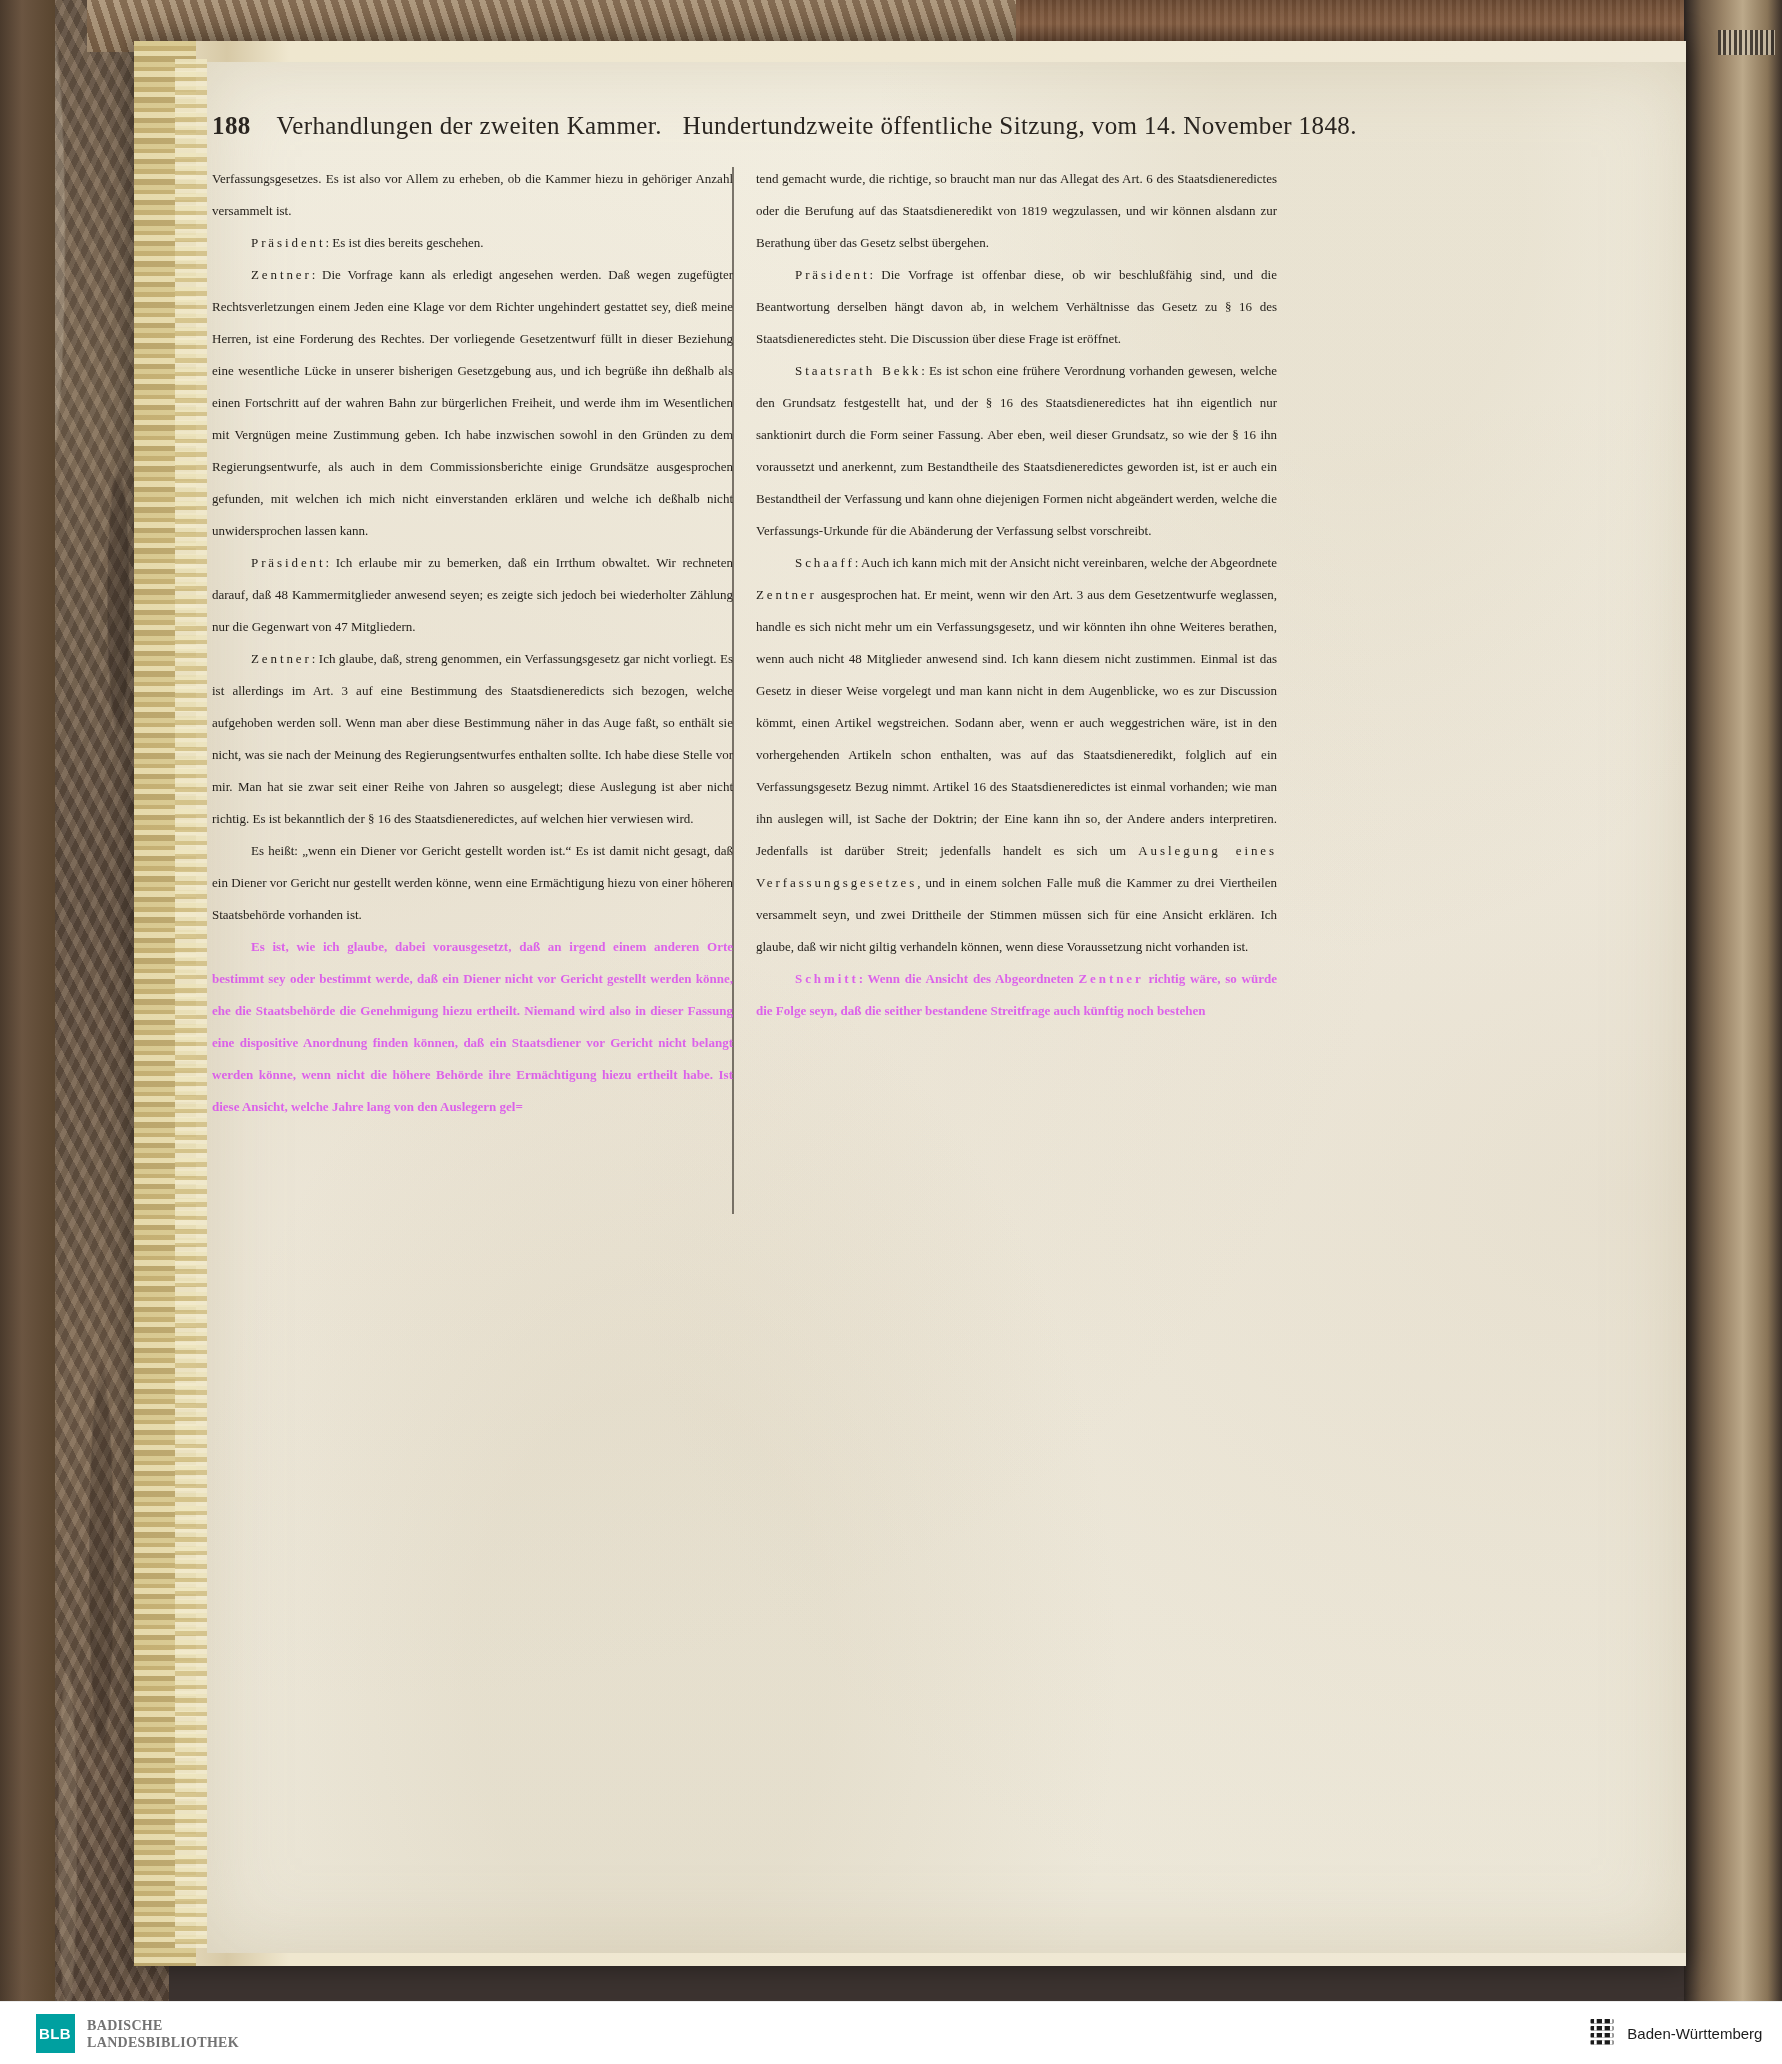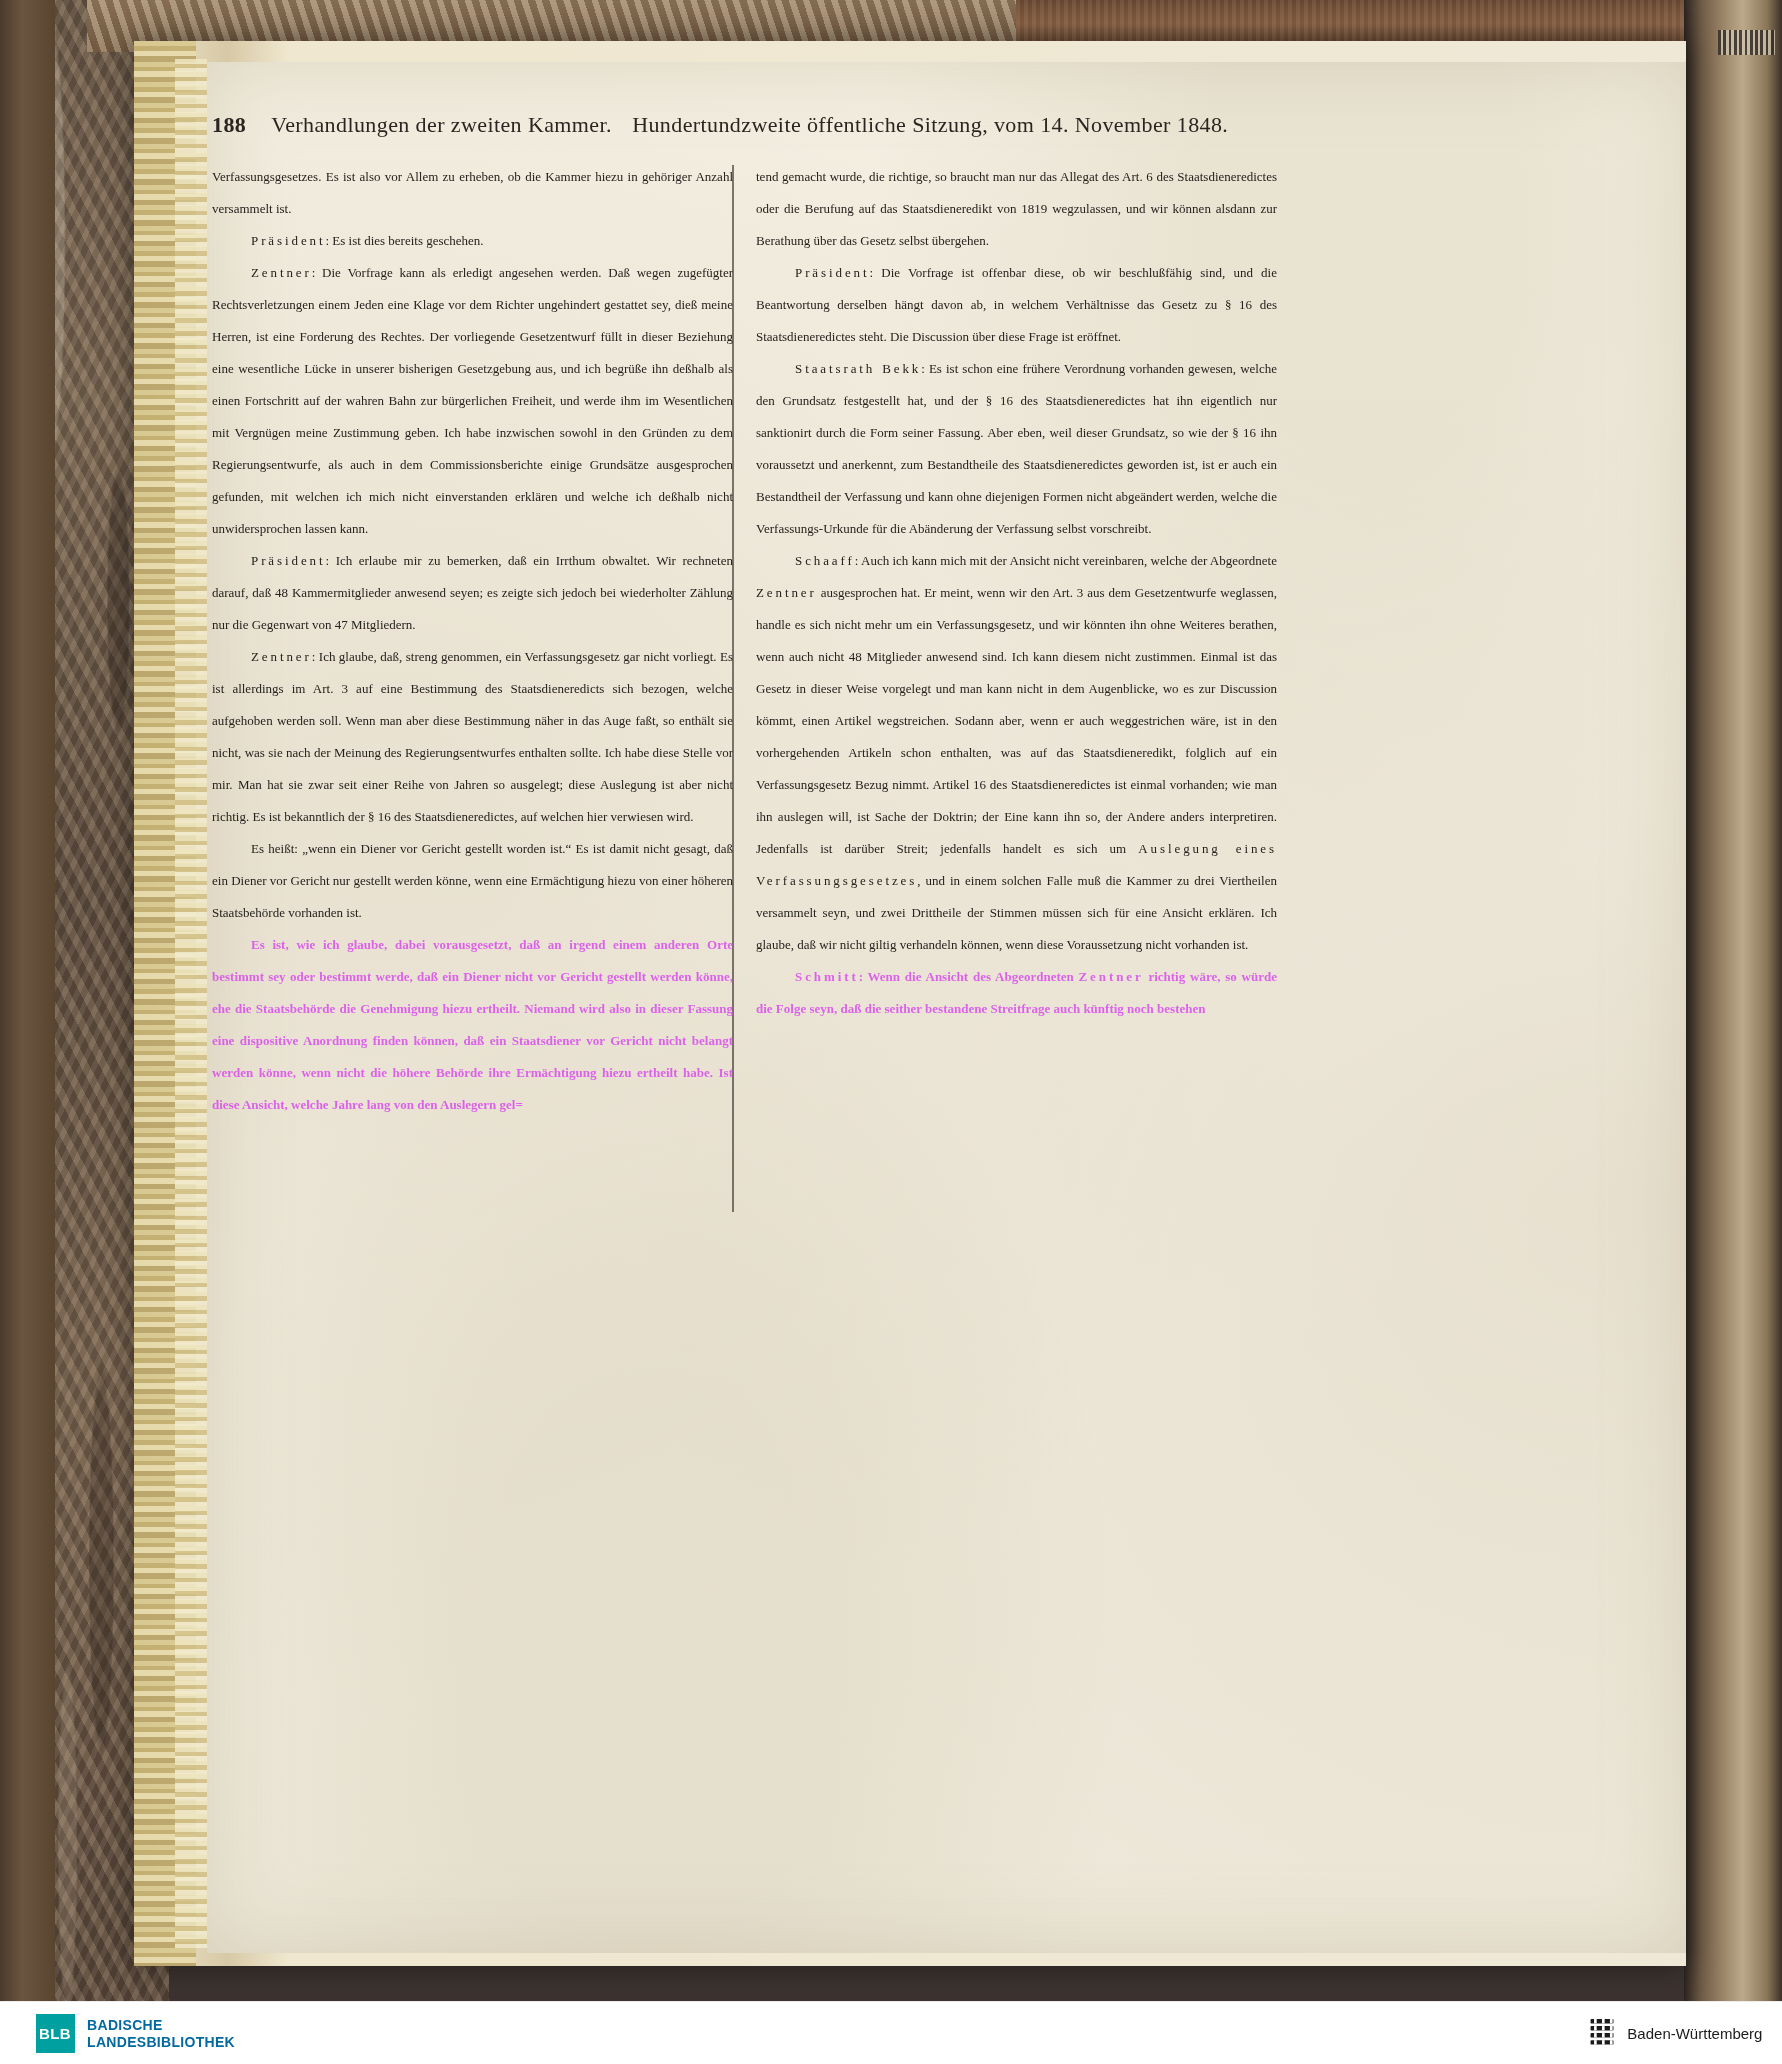--- a/index.html
+++ b/index.html
@@ -142,21 +142,21 @@
   }
 
   
   .textblock {
     position: absolute;
     left: 212px;
     top: 112px;
     width: 1066px;
   }
   .running-head {
-    font-size: 22px;
+    font-size: 25px;
     letter-spacing: 0.4px;
     color: #2a2520;
     white-space: nowrap;
     margin-bottom: 23px;
   }
   .running-head .folio {
     margin-right: 19.6px;
     font-weight: 600;
   }
   .running-head .rh-seg { margin-right: 14.3px; }
@@ -219,25 +219,25 @@
     color: #fff;
     font-family: "Liberation Sans", sans-serif;
     font-size: 15px;
     font-weight: 700;
     letter-spacing: 0.4px;
     display: flex;
     align-items: center;
     justify-content: center;
   }
   .brand-text {
-    font-family: Liberation Sans, sans-serif;
+    font-family: Liberation Serif, serif;
     font-size: 14px;
     font-weight: 700;
     line-height: 17px;
-    color: #0369a1;
+    color: #737373;
     letter-spacing: 0.3px;
   }
   .brand-text span { display: block; }
   .state {
     display: flex;
     align-items: center;
     gap: 10.7px;
   }
   .state-crest {
     width: 30px; height: 36px;

